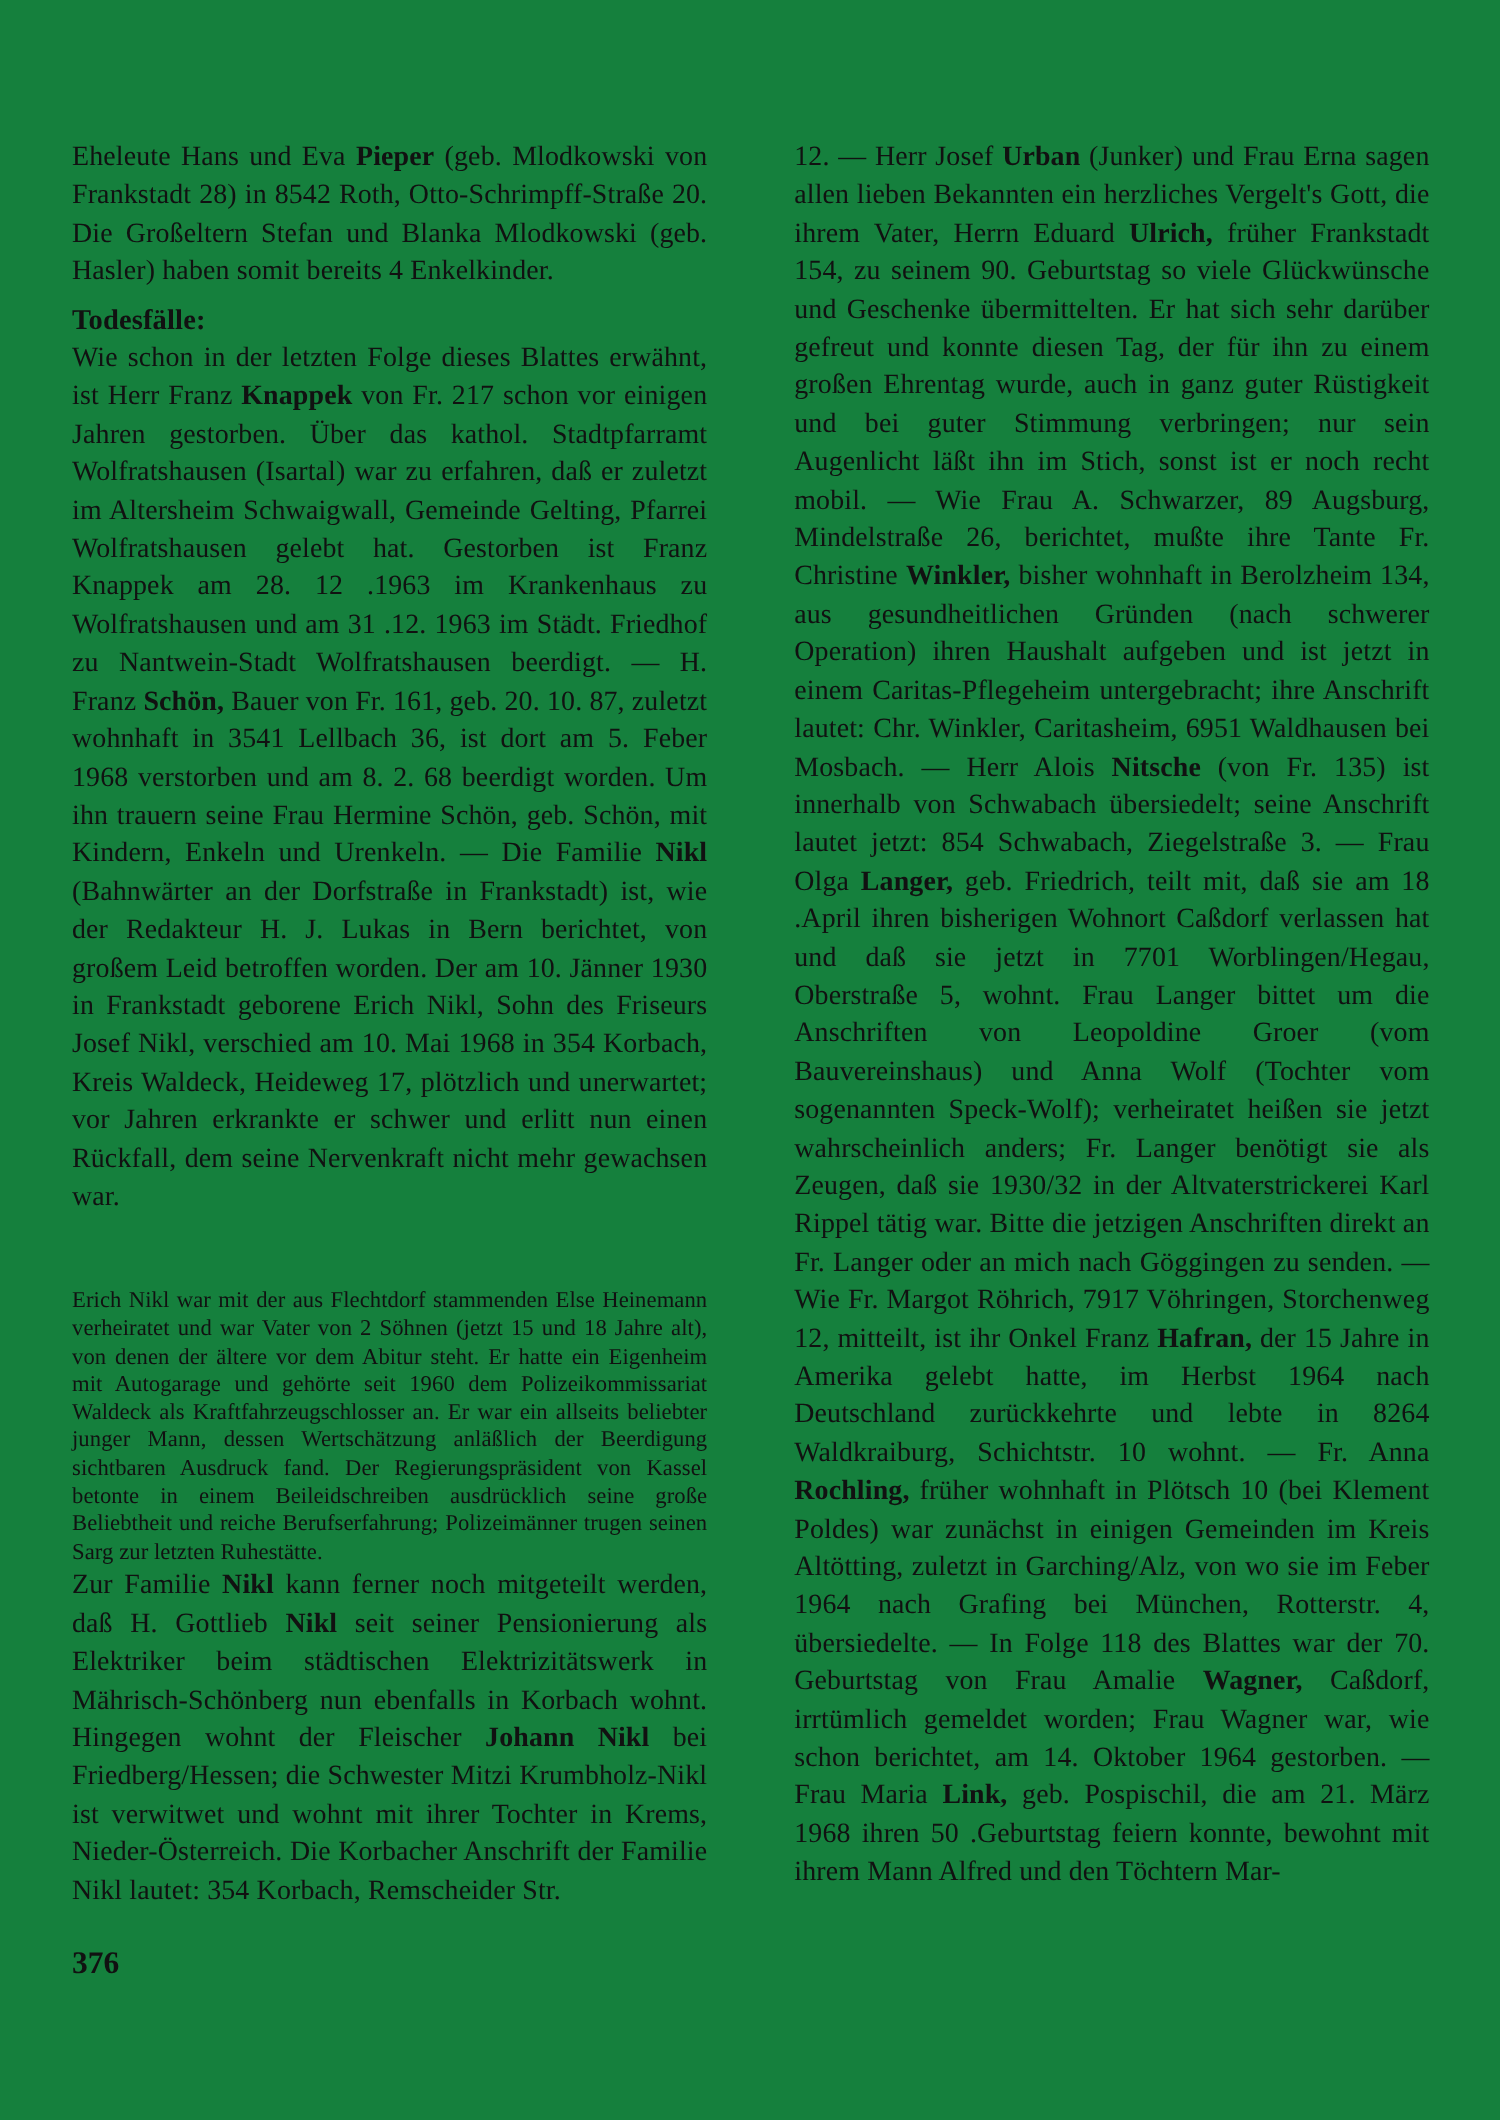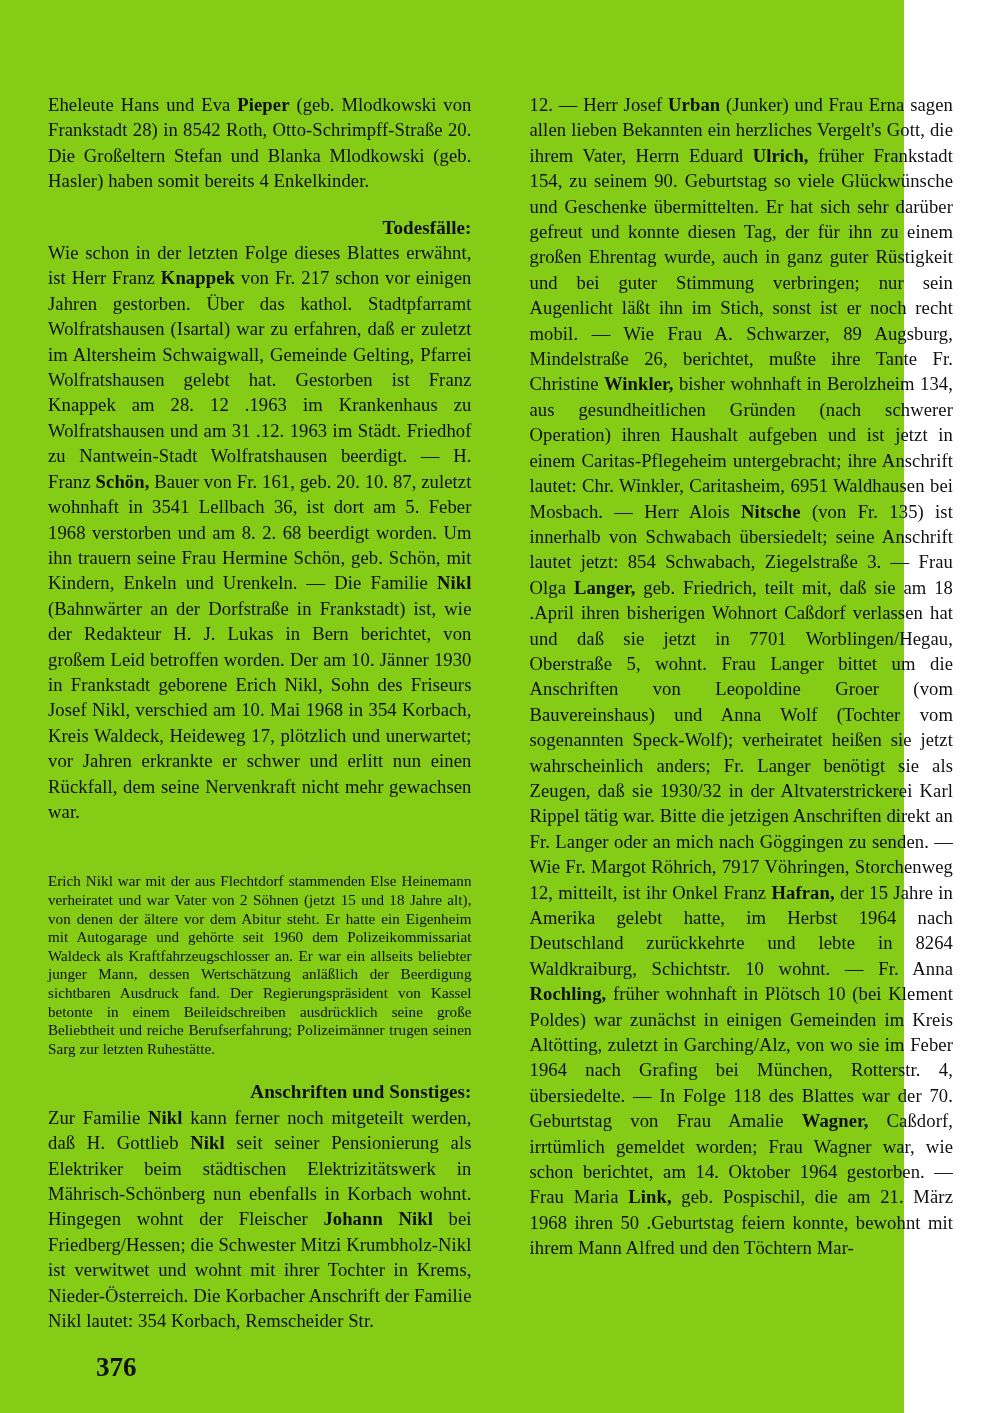--- a/index.html
+++ b/index.html
@@ -11,23 +11,23 @@
     width: 1000px;
     height: 1413px;
     font-family: "Liberation Serif", serif;
     color: #111111;
     position: relative;
     overflow: hidden;
   }
   .page {
     position: absolute;
     left: 0; top: 0;
-    width: 904px;
+    width: 1000px;
     height: 1413px;
-    background: #84cc16;
+    background: #15803d;
   }
   .columns {
     position: absolute;
     left: 48px;
     top: 92px;
     width: 905px;
     display: flex;
     gap: 58px;
   }
   .col {
@@ -40,54 +40,52 @@
     text-align: justify;
     text-justify: inter-word;
     hyphens: manual;
     font-family: "Liberation Serif", serif;
     letter-spacing: 0.1px;
   }
   .heading {
     font-weight: bold;
     font-size: 19px;
     line-height: 25.4px;
-    margin-top: 21px;
-    text-align: right;
+    margin-top: 7px;
+    text-align: left;
   }
   .small {
     font-size: 15.1px;
     line-height: 18.6px;
     text-align: justify;
     letter-spacing: 0.05px;
     margin-top: 48px;
   }
   b { font-weight: bold; }
   .folio {
     position: absolute;
     left: 48px;
-    top: 1352px;
-    font-size: 27px;
+    top: 1296px;
+    font-size: 21px;
     font-weight: bold;
     font-family: "Liberation Serif", serif;
-    margin-left: 48px;
   }
 </style>
 </head>
 <body>
 
 <div class="page">
 
   <div class="columns">
 
     <div class="col">
       <p>Eheleute Hans und Eva <b>Pieper</b> (geb. Mlodkowski von Frankstadt 28) in 8542 Roth, Otto-Schrimpff-Straße 20. Die Großeltern Stefan und Blanka Mlodkowski (geb. Hasler) haben somit bereits 4 Enkelkinder.</p>
       <p class="heading">Todesfälle:</p>
       <p>Wie schon in der letzten Folge dieses Blattes erwähnt, ist Herr Franz <b>Knappek</b> von Fr. 217 schon vor einigen Jahren gestorben. Über das kathol. Stadtpfarramt Wolfratshausen (Isartal) war zu erfahren, daß er zuletzt im Altersheim Schwaigwall, Gemeinde Gelting, Pfarrei Wolfratshausen gelebt hat. Gestorben ist Franz Knappek am 28. 12 .1963 im Krankenhaus zu Wolfratshausen und am 31 .12. 1963 im Städt. Friedhof zu Nantwein-Stadt Wolfratshausen beerdigt. — H. Franz <b>Schön,</b> Bauer von Fr. 161, geb. 20. 10. 87, zuletzt wohnhaft in 3541 Lellbach 36, ist dort am 5. Feber 1968 verstorben und am 8. 2. 68 beerdigt worden. Um ihn trauern seine Frau Hermine Schön, geb. Schön, mit Kindern, Enkeln und Urenkeln. — Die Familie <b>Nikl</b> (Bahnwärter an der Dorfstraße in Frankstadt) ist, wie der Redakteur H. J. Lukas in Bern berichtet, von großem Leid betroffen worden. Der am 10. Jänner 1930 in Frankstadt geborene Erich Nikl, Sohn des Friseurs Josef Nikl, verschied am 10. Mai 1968 in 354 Korbach, Kreis Waldeck, Heideweg 17, plötzlich und unerwartet; vor Jahren erkrankte er schwer und erlitt nun einen Rückfall, dem seine Nervenkraft nicht mehr gewachsen war.</p>
       <p class="small">Erich Nikl war mit der aus Flechtdorf stammenden Else Heinemann verheiratet und war Vater von 2 Söhnen (jetzt 15 und 18 Jahre alt), von denen der ältere vor dem Abitur steht. Er hatte ein Eigenheim mit Autogarage und gehörte seit 1960 dem Polizeikommissariat Waldeck als Kraftfahrzeugschlosser an. Er war ein allseits beliebter junger Mann, dessen Wertschätzung anläßlich der Beerdigung sichtbaren Ausdruck fand. Der Regierungspräsident von Kassel betonte in einem Beileidschreiben ausdrücklich seine große Beliebtheit und reiche Berufserfahrung; Polizeimänner trugen seinen Sarg zur letzten Ruhestätte.</p>
-      <p class="heading">Anschriften und Sonstiges:</p>
       <p>Zur Familie <b>Nikl</b> kann ferner noch mitgeteilt werden, daß H. Gottlieb <b>Nikl</b> seit seiner Pensionierung als Elektriker beim städtischen Elektrizitätswerk in Mährisch-Schönberg nun ebenfalls in Korbach wohnt. Hingegen wohnt der Fleischer <b>Johann Nikl</b> bei Friedberg/Hessen; die Schwester Mitzi Krumbholz-Nikl ist verwitwet und wohnt mit ihrer Tochter in Krems, Nieder-Österreich. Die Korbacher Anschrift der Familie Nikl lautet: 354 Korbach, Remscheider Str.</p>
     </div>
 
     <div class="col">
       <p>12. — Herr Josef <b>Urban</b> (Junker) und Frau Erna sagen allen lieben Bekannten ein herzliches Vergelt's Gott, die ihrem Vater, Herrn Eduard <b>Ulrich,</b> früher Frankstadt 154, zu seinem 90. Geburtstag so viele Glückwünsche und Geschenke übermittelten. Er hat sich sehr darüber gefreut und konnte diesen Tag, der für ihn zu einem großen Ehrentag wurde, auch in ganz guter Rüstigkeit und bei guter Stimmung verbringen; nur sein Augenlicht läßt ihn im Stich, sonst ist er noch recht mobil. — Wie Frau A. Schwarzer, 89 Augsburg, Mindelstraße 26, berichtet, mußte ihre Tante Fr. Christine <b>Winkler,</b> bisher wohnhaft in Berolzheim 134, aus gesundheitlichen Gründen (nach schwerer Operation) ihren Haushalt aufgeben und ist jetzt in einem Caritas-Pflegeheim untergebracht; ihre Anschrift lautet: Chr. Winkler, Caritasheim, 6951 Waldhausen bei Mosbach. — Herr Alois <b>Nitsche</b> (von Fr. 135) ist innerhalb von Schwabach übersiedelt; seine Anschrift lautet jetzt: 854 Schwabach, Ziegelstraße 3. — Frau Olga <b>Langer,</b> geb. Friedrich, teilt mit, daß sie am 18 .April ihren bisherigen Wohnort Caßdorf verlassen hat und daß sie jetzt in 7701 Worblingen/Hegau, Oberstraße 5, wohnt. Frau Langer bittet um die Anschriften von Leopoldine Groer (vom Bauvereinshaus) und Anna Wolf (Tochter vom sogenannten Speck-Wolf); verheiratet heißen sie jetzt wahrscheinlich anders; Fr. Langer benötigt sie als Zeugen, daß sie 1930/32 in der Altvaterstrickerei Karl Rippel tätig war. Bitte die jetzigen Anschriften direkt an Fr. Langer oder an mich nach Göggingen zu senden. — Wie Fr. Margot Röhrich, 7917 Vöhringen, Storchenweg 12, mitteilt, ist ihr Onkel Franz <b>Hafran,</b> der 15 Jahre in Amerika gelebt hatte, im Herbst 1964 nach Deutschland zurückkehrte und lebte in 8264 Waldkraiburg, Schichtstr. 10 wohnt. — Fr. Anna <b>Rochling,</b> früher wohnhaft in Plötsch 10 (bei Klement Poldes) war zunächst in einigen Gemeinden im Kreis Altötting, zuletzt in Garching/Alz, von wo sie im Feber 1964 nach Grafing bei München, Rotterstr. 4, übersiedelte. — In Folge 118 des Blattes war der 70. Geburtstag von Frau Amalie <b>Wagner,</b> Caßdorf, irrtümlich gemeldet worden; Frau Wagner war, wie schon berichtet, am 14. Oktober 1964 gestorben. — Frau Maria <b>Link,</b> geb. Pospischil, die am 21. März 1968 ihren 50 .Geburtstag feiern konnte, bewohnt mit ihrem Mann Alfred und den Töchtern Mar-</p>
     </div>
 
   </div>
 
   <div class="folio">376</div>

